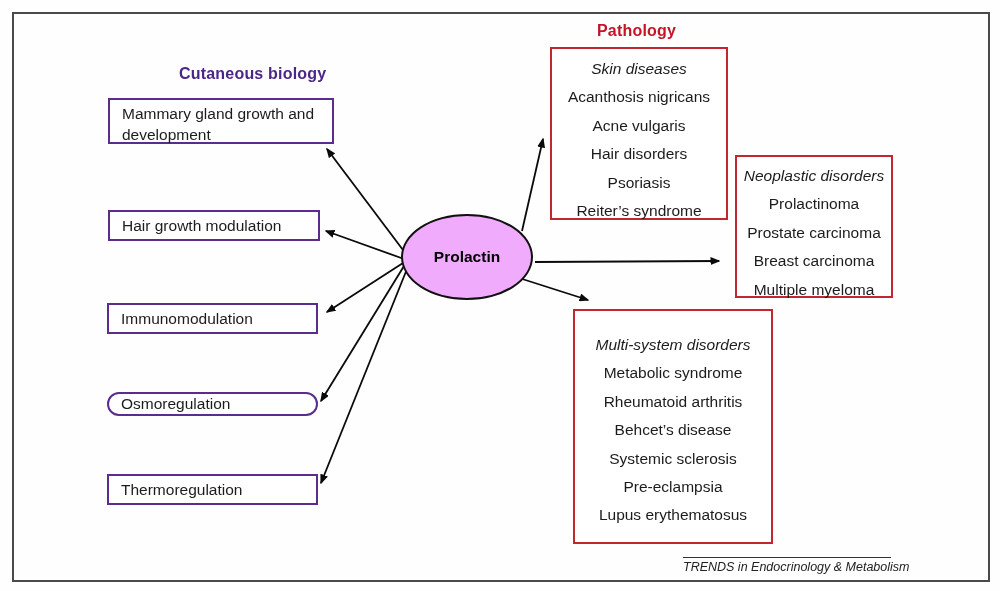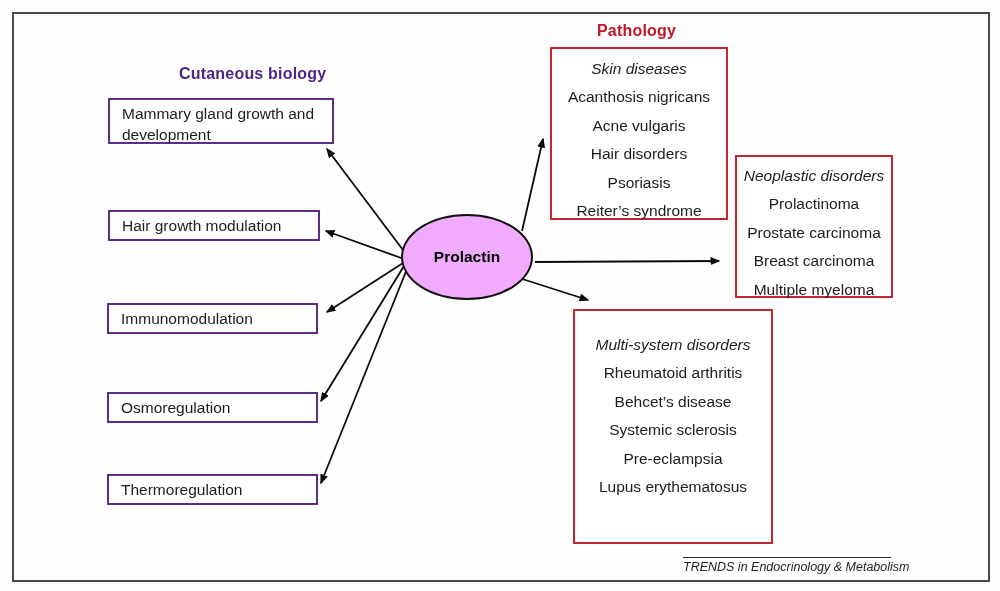--- a/index.html
+++ b/index.html
@@ -52,21 +52,21 @@
 
   <div class="pbox multi" style="left:108px;top:98px;width:226px;height:46px;">
     <span>Mammary gland growth and development</span>
   </div>
   <div class="pbox" style="left:108px;top:210px;width:212px;height:31px;">
     <span>Hair growth modulation</span>
   </div>
   <div class="pbox" style="left:107px;top:303px;width:211px;height:31px;">
     <span>Immunomodulation</span>
   </div>
-  <div class="pbox" style="left:107px;top:392px;width:211px;height:31px;">
+  <div class="pbox" style="left:107px;top:392px;width:211px;height:24px;border-radius:14px;">
     <span>Osmoregulation</span>
   </div>
   <div class="pbox" style="left:107px;top:474px;width:211px;height:31px;">
     <span>Thermoregulation</span>
   </div>
 
   <div class="ellipse">
     <span>Prolactin</span>
   </div>
 
@@ -82,20 +82,21 @@
   <div class="rbox" style="left:735px;top:155px;width:158px;height:143px;padding-top:5px;">
     <div class="bt">Neoplastic disorders</div>
     <div>Prolactinoma</div>
     <div>Prostate carcinoma</div>
     <div>Breast carcinoma</div>
     <div>Multiple myeloma</div>
   </div>
 
   <div class="rbox" style="left:573px;top:309px;width:200px;height:235px;padding-top:20px;">
     <div class="bt">Multi-system disorders</div>
+    <div>Metabolic syndrome</div>
     <div>Rheumatoid arthritis</div>
     <div>Behcet’s disease</div>
     <div>Systemic sclerosis</div>
     <div>Pre-eclampsia</div>
     <div>Lupus erythematosus</div>
   </div>
 
   <div class="footer">TRENDS in Endocrinology &amp; Metabolism</div>
 </div>
 

